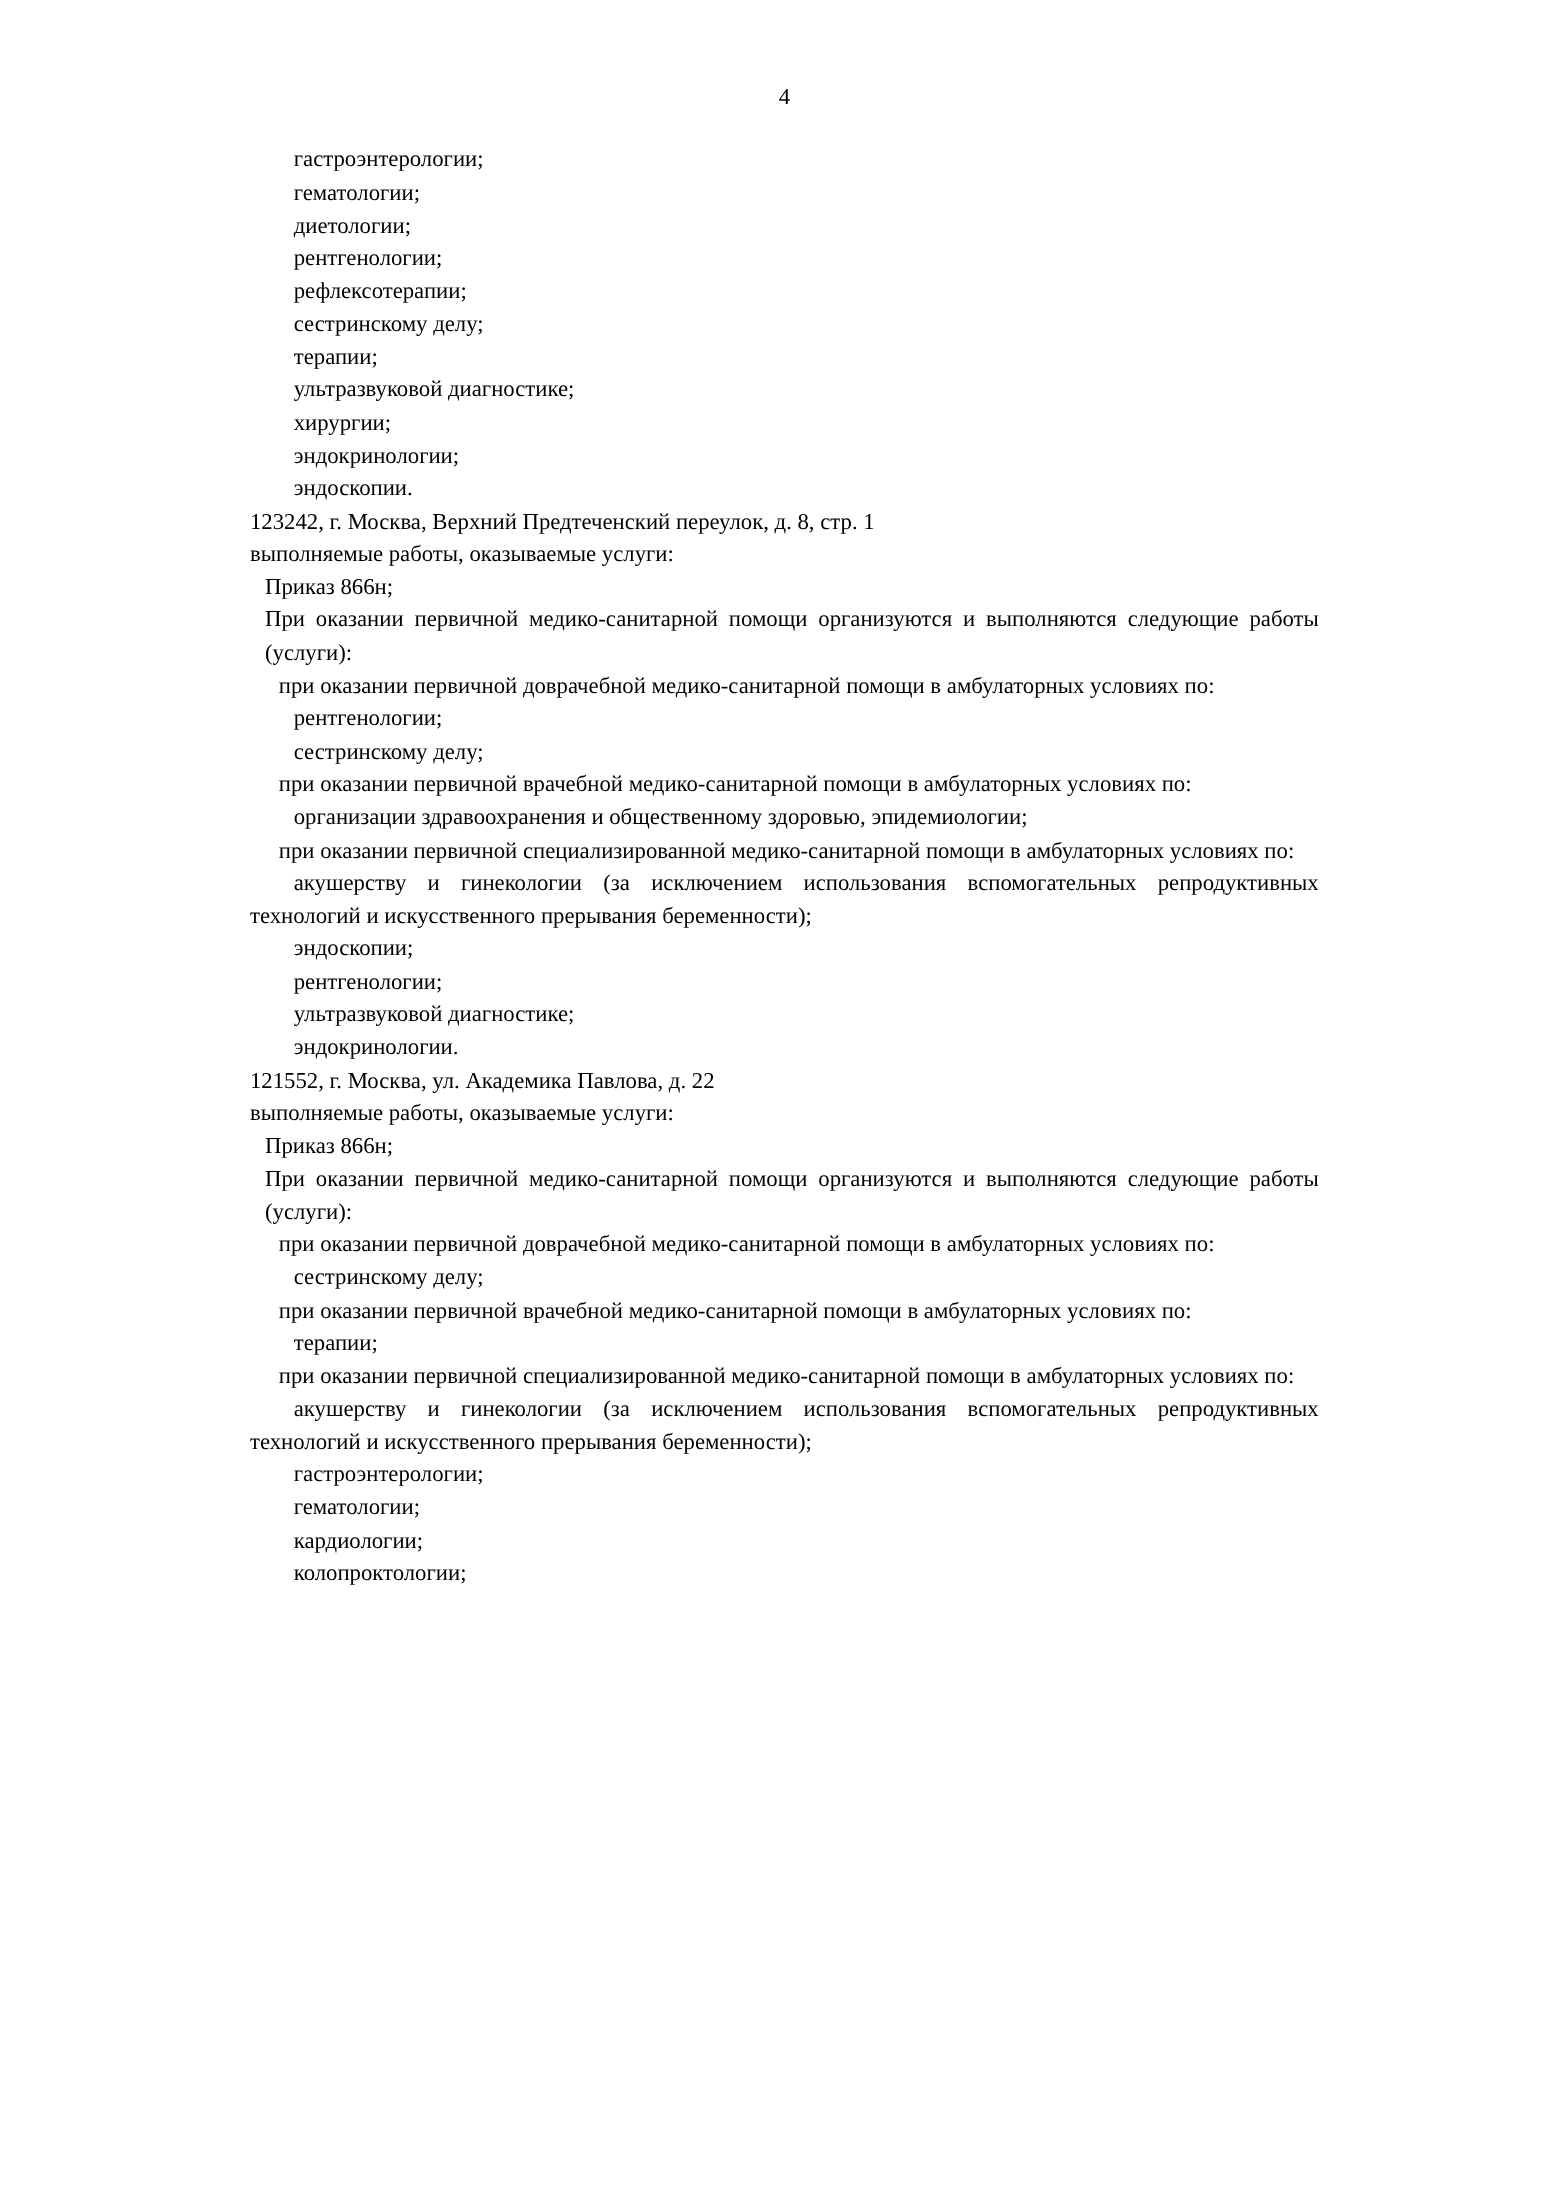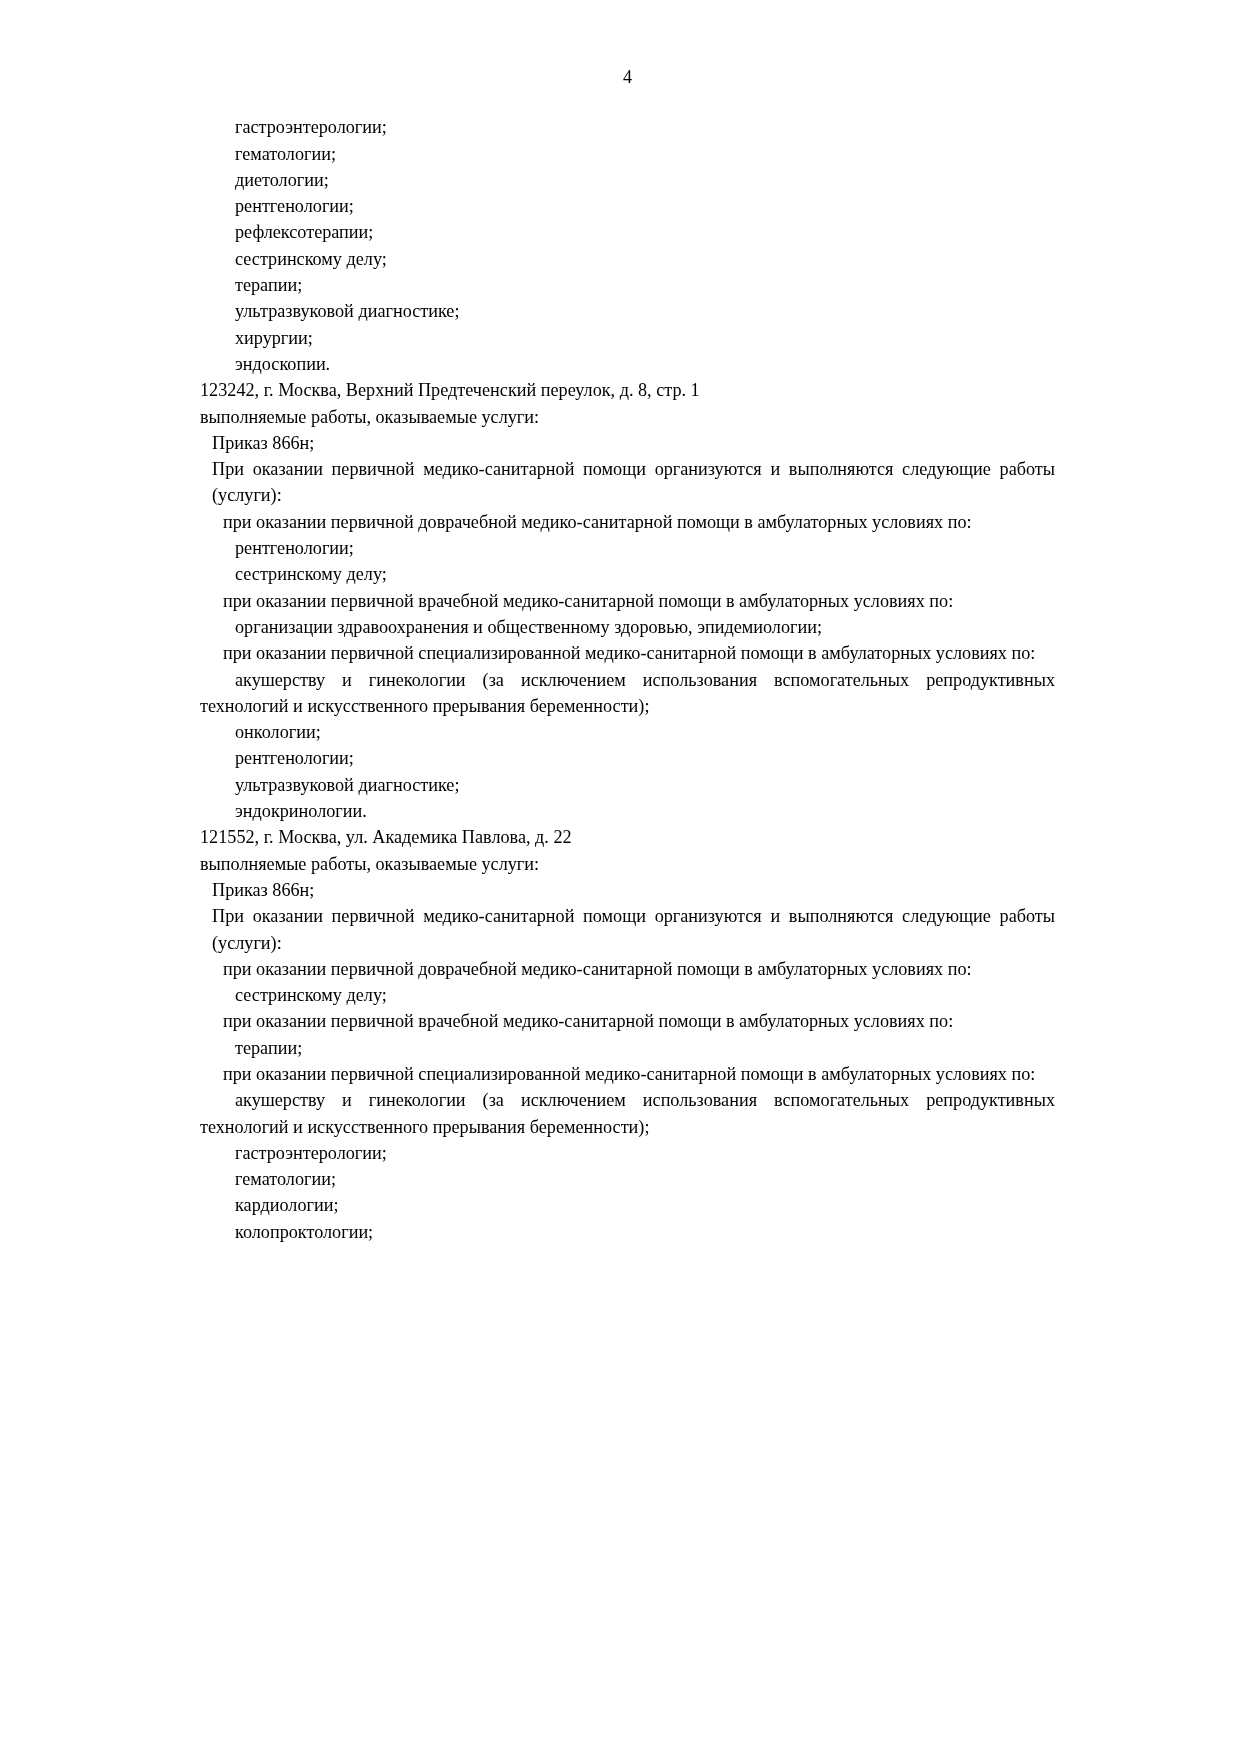--- a/index.html
+++ b/index.html
@@ -44,33 +44,34 @@
   <div class="doc-body">
       <div class="ln line-item">гастроэнтерологии;</div>
       <div class="ln line-item">гематологии;</div>
       <div class="ln line-item">диетологии;</div>
       <div class="ln line-item">рентгенологии;</div>
       <div class="ln line-item">рефлексотерапии;</div>
       <div class="ln line-item">сестринскому делу;</div>
       <div class="ln line-item">терапии;</div>
       <div class="ln line-item">ультразвуковой диагностике;</div>
       <div class="ln line-item">хирургии;</div>
+      <div class="ln line-item">эндокринологии;</div>
       <div class="ln line-item">эндоскопии.</div>
       <div class="ln line-address">123242, г. Москва, Верхний Предтеченский переулок, д. 8, стр. 1</div>
       <div class="ln line-label">выполняемые работы, оказываемые услуги:</div>
       <div class="ln line-order">Приказ 866н;</div>
       <div class="ln para-main">При оказании первичной медико-санитарной помощи организуются и выполняются следующие работы (услуги):</div>
       <div class="ln para-sub">при оказании первичной доврачебной медико-санитарной помощи в амбулаторных условиях по:</div>
       <div class="ln line-item">рентгенологии;</div>
       <div class="ln line-item">сестринскому делу;</div>
       <div class="ln para-sub">при оказании первичной врачебной медико-санитарной помощи в амбулаторных условиях по:</div>
       <div class="ln line-item">организации здравоохранения и общественному здоровью, эпидемиологии;</div>
       <div class="ln para-sub">при оказании первичной специализированной медико-санитарной помощи в амбулаторных условиях по:</div>
       <div class="ln para-deep">акушерству и гинекологии (за исключением использования вспомогательных репродуктивных технологий и искусственного прерывания беременности);</div>
-      <div class="ln line-item">онкологии;</div>
+      <div class="ln line-item">эндоскопии;</div>
       <div class="ln line-item">рентгенологии;</div>
       <div class="ln line-item">ультразвуковой диагностике;</div>
       <div class="ln line-item">эндокринологии.</div>
       <div class="ln line-address">121552, г. Москва, ул. Академика Павлова, д. 22</div>
       <div class="ln line-label">выполняемые работы, оказываемые услуги:</div>
       <div class="ln line-order">Приказ 866н;</div>
       <div class="ln para-main">При оказании первичной медико-санитарной помощи организуются и выполняются следующие работы (услуги):</div>
       <div class="ln para-sub">при оказании первичной доврачебной медико-санитарной помощи в амбулаторных условиях по:</div>
       <div class="ln line-item">сестринскому делу;</div>
       <div class="ln para-sub">при оказании первичной врачебной медико-санитарной помощи в амбулаторных условиях по:</div>

